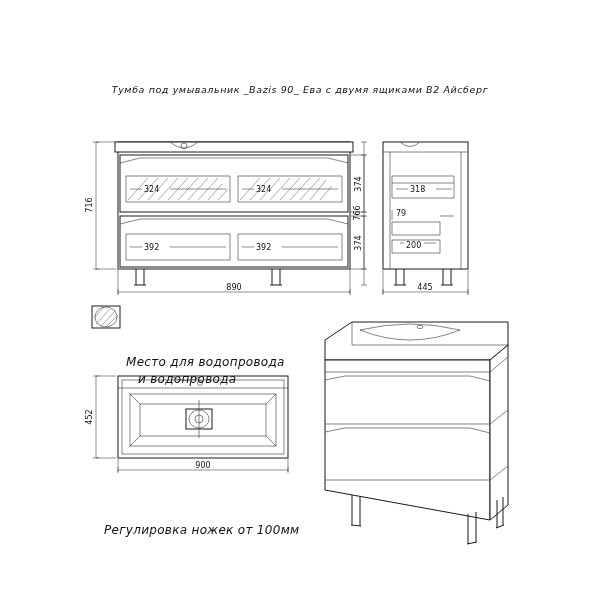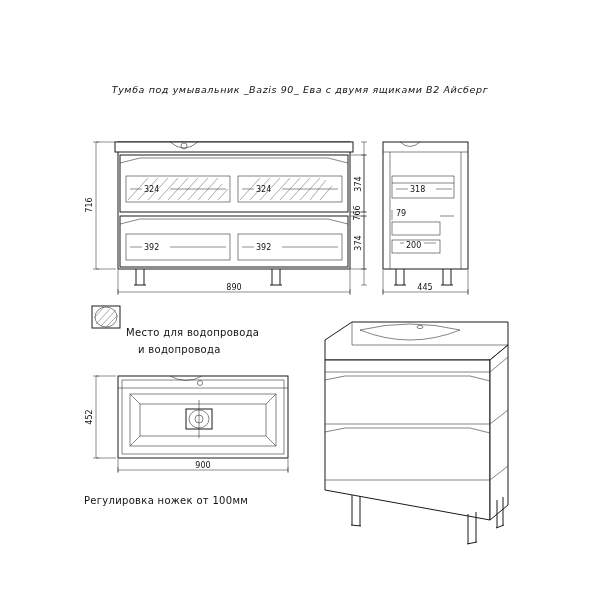--- a/index.html
+++ b/index.html
@@ -26,28 +26,30 @@
     width: 600px;
     text-align: center;
     font-size: 9.5px;
     font-style: italic;
     letter-spacing: 0.6px;
     color: #111;
     font-family: "DejaVu Sans", sans-serif;
   }
   .note {
     position: absolute;
-    font-size: 10px;
+    font-size: 12px;
+    font-style: italic;
     color: #111;
     letter-spacing: 0.3px;
     white-space: nowrap;
+    margin-top: 28px;
   }
   .note-plumb1 { left: 126px; top: 327px; }
   .note-plumb2 { left: 138px; top: 344px; }
-  .note-legs   { left: 84px; top: 495px; }
+  .note-legs   { left: 104px; top: 495px; }
 
   svg { position: absolute; left: 0; top: 0; }
   .ln  { stroke: #1a1a1a; fill: none; stroke-width: 1; }
   .ln-thin { stroke: #333; fill: none; stroke-width: 0.6; }
   .ln-dim { stroke: #444; fill: none; stroke-width: 0.6; }
   .hatch-line { stroke: #555; stroke-width: 0.5; }
   .fillw { fill: #ffffff; }
   .dimtext {
     font-family: "DejaVu Sans", sans-serif;
     font-size: 8px;

